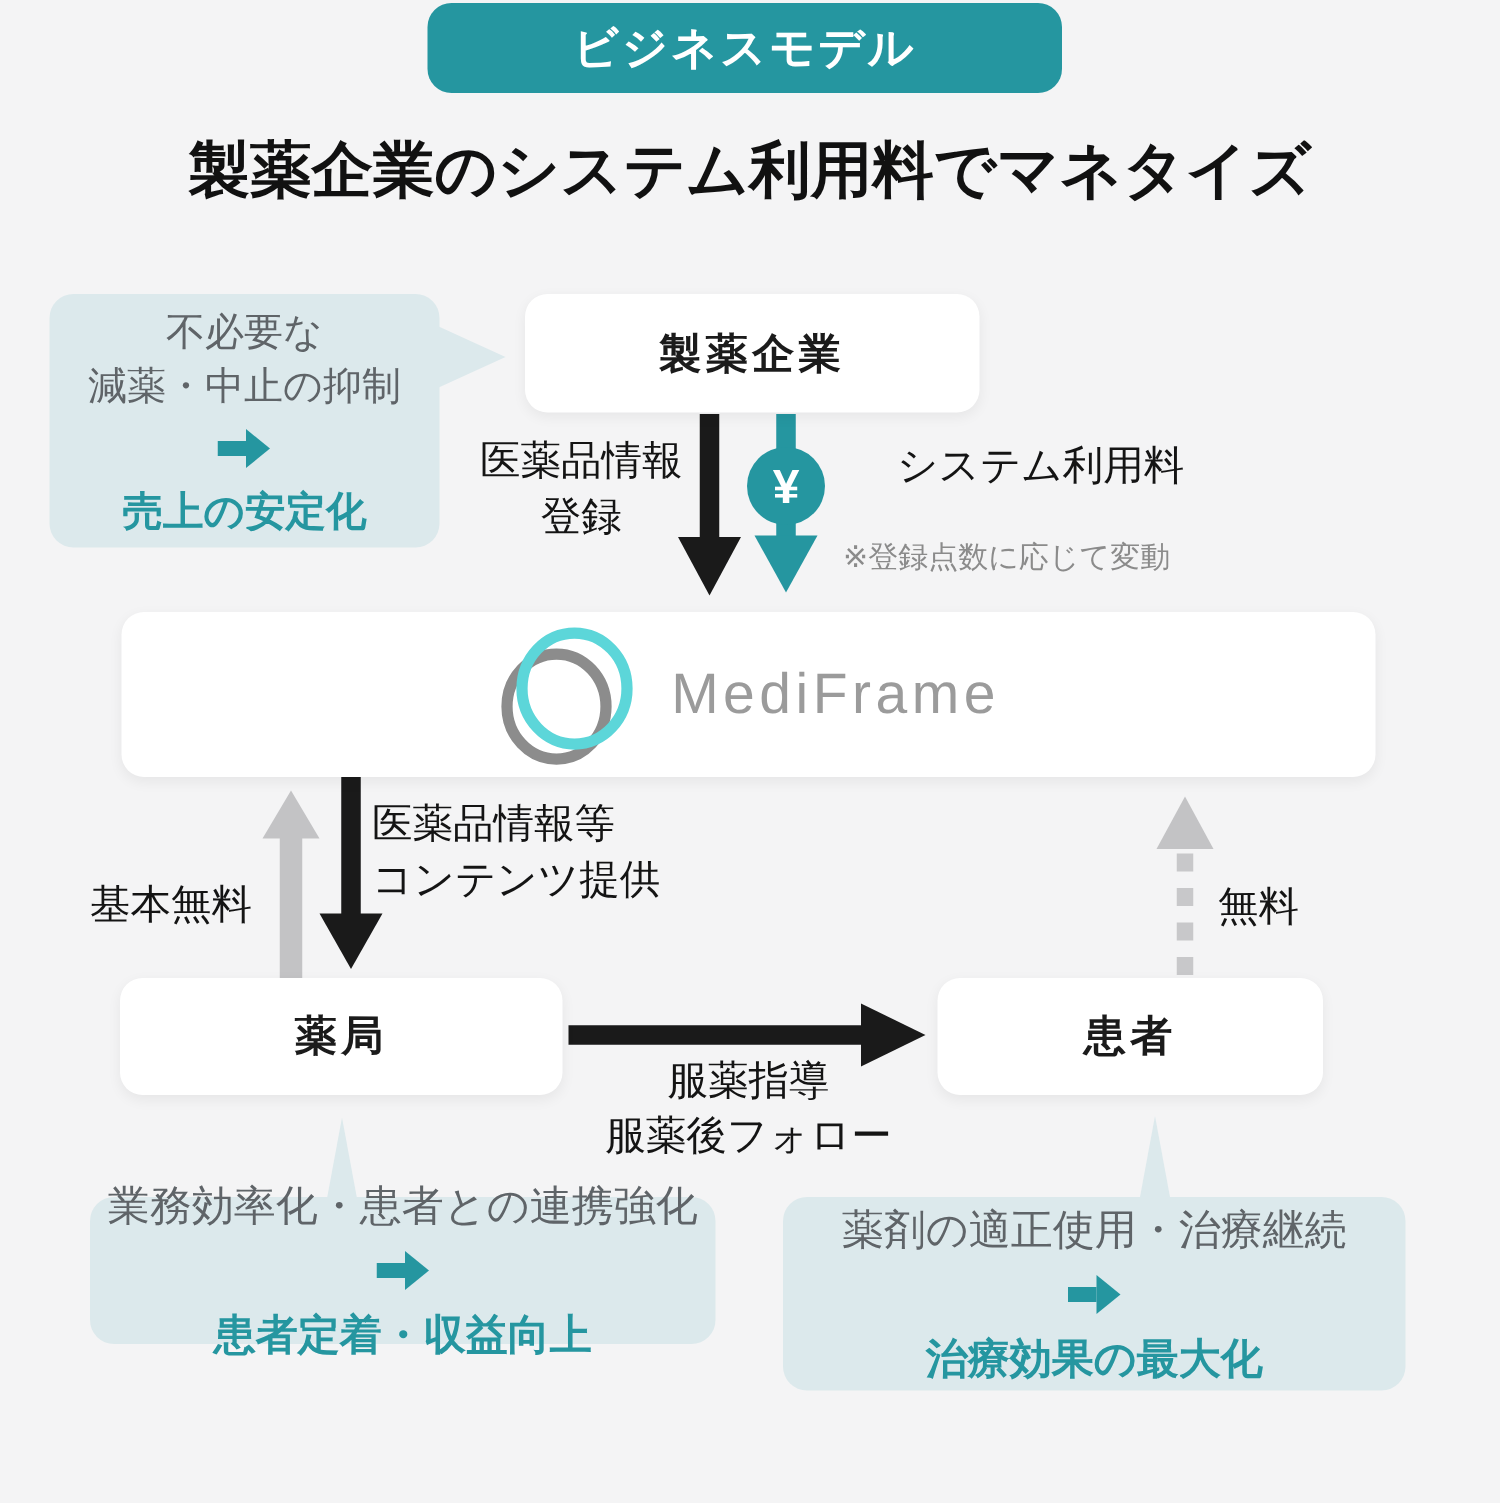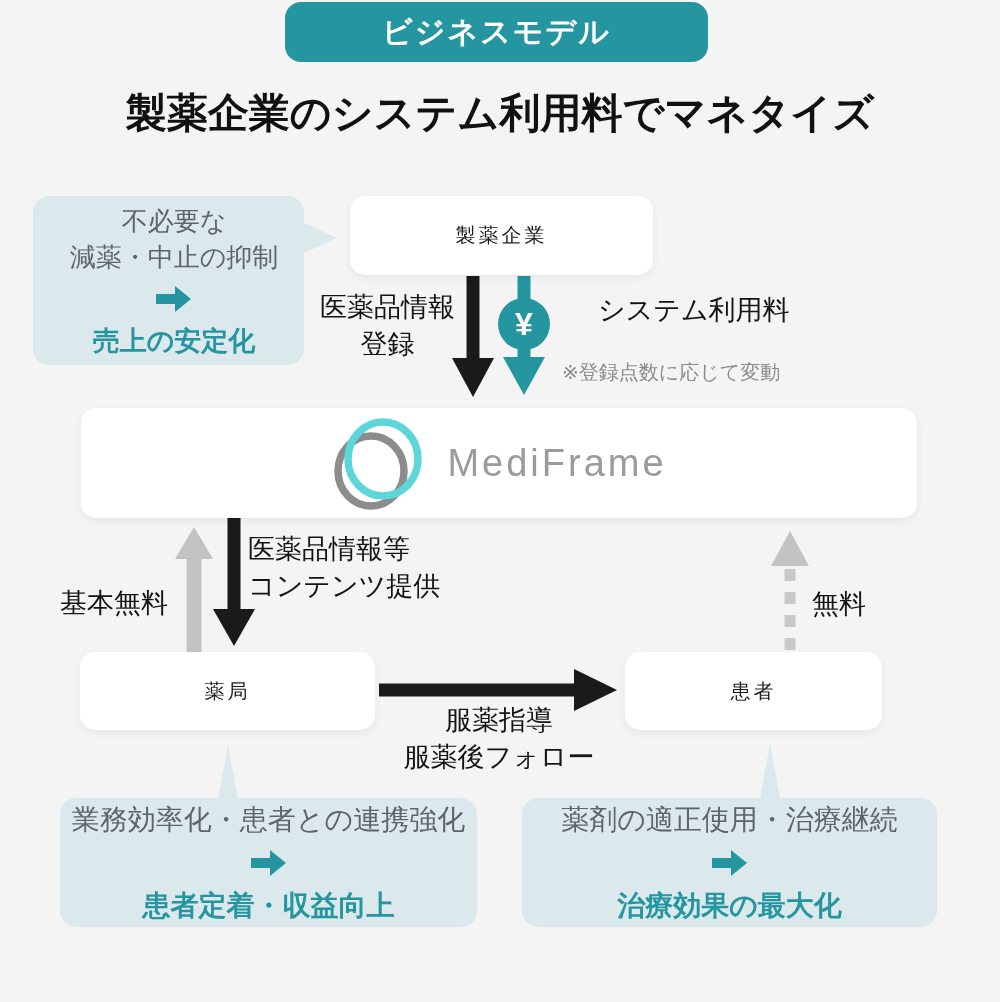--- a/index.html
+++ b/index.html
@@ -20,21 +20,21 @@
   .title{
     left:0;top:86px;width:1000px;text-align:center;
     font-size:41px;font-weight:900;letter-spacing:0px;color:#111;
   }
 
   
   .node{
     background:#fff;border-radius:15px;box-shadow:0 3px 9px rgba(0,0,0,.06);
     display:flex;align-items:center;justify-content:center;
   }
-  .node .node-label{font-size:20px;font-weight:normal;color:#1b1b1b;letter-spacing:3px;}
+  .node .node-label{font-size:28px;font-weight:bold;color:#1b1b1b;letter-spacing:3px;}
   .node-pharma{left:350px;top:196px;width:303px;height:79px;}
   .node-platform{left:81px;top:408px;width:836px;height:110px;}
   .node-pharmacy{left:80px;top:652px;width:295px;height:78px;}
   .node-patient{left:625px;top:652px;width:257px;height:78px;}
 
   
   .logo-row{display:flex;align-items:center;gap:12px;}
   .logo-text{font-size:38px;color:#9b9b9b;letter-spacing:3px;font-weight:400;}
 
   
@@ -47,23 +47,23 @@
   .lbl-content{left:248px;top:531px;}
   .lbl-guidance{left:378px;top:702px;width:242px;}
   .lbl-free{left:812px;top:586px;}
 
   
   .callout{
     background:#dce9ec;border-radius:16px;
     display:flex;flex-direction:column;align-items:center;justify-content:center;
   }
   .callout .c-line{font-size:28px;color:#5f6468;line-height:38px;text-align:center;}
-  .co-pharma{left:33px;top:196px;width:260px;height:169px;padding-left:11px;}
+  .co-pharma{left:33px;top:196px;width:260px;height:169px;}
   .co-pharma .c-line{font-size:26px;line-height:36px;}
-  .co-pharmacy{left:60px;top:798px;width:417px;height:129px;align-items:center;}
+  .co-pharmacy{left:60px;top:798px;width:417px;height:98px;align-items:center;}
   .co-patient{left:522px;top:798px;width:415px;height:129px;}
   .result-row{display:flex;align-items:center;gap:10px;margin-top:10px;flex-direction:column;}
   .result-text{font-size:28px;font-weight:bold;color:#2596a0;}
   .co-pharma .result-text{font-size:27px;}
 
   
   .ptr-right{
     left:291px;top:217px;width:0;height:0;
     border-top:21px solid transparent;border-bottom:21px solid transparent;
     border-left:46px solid #dce9ec;

